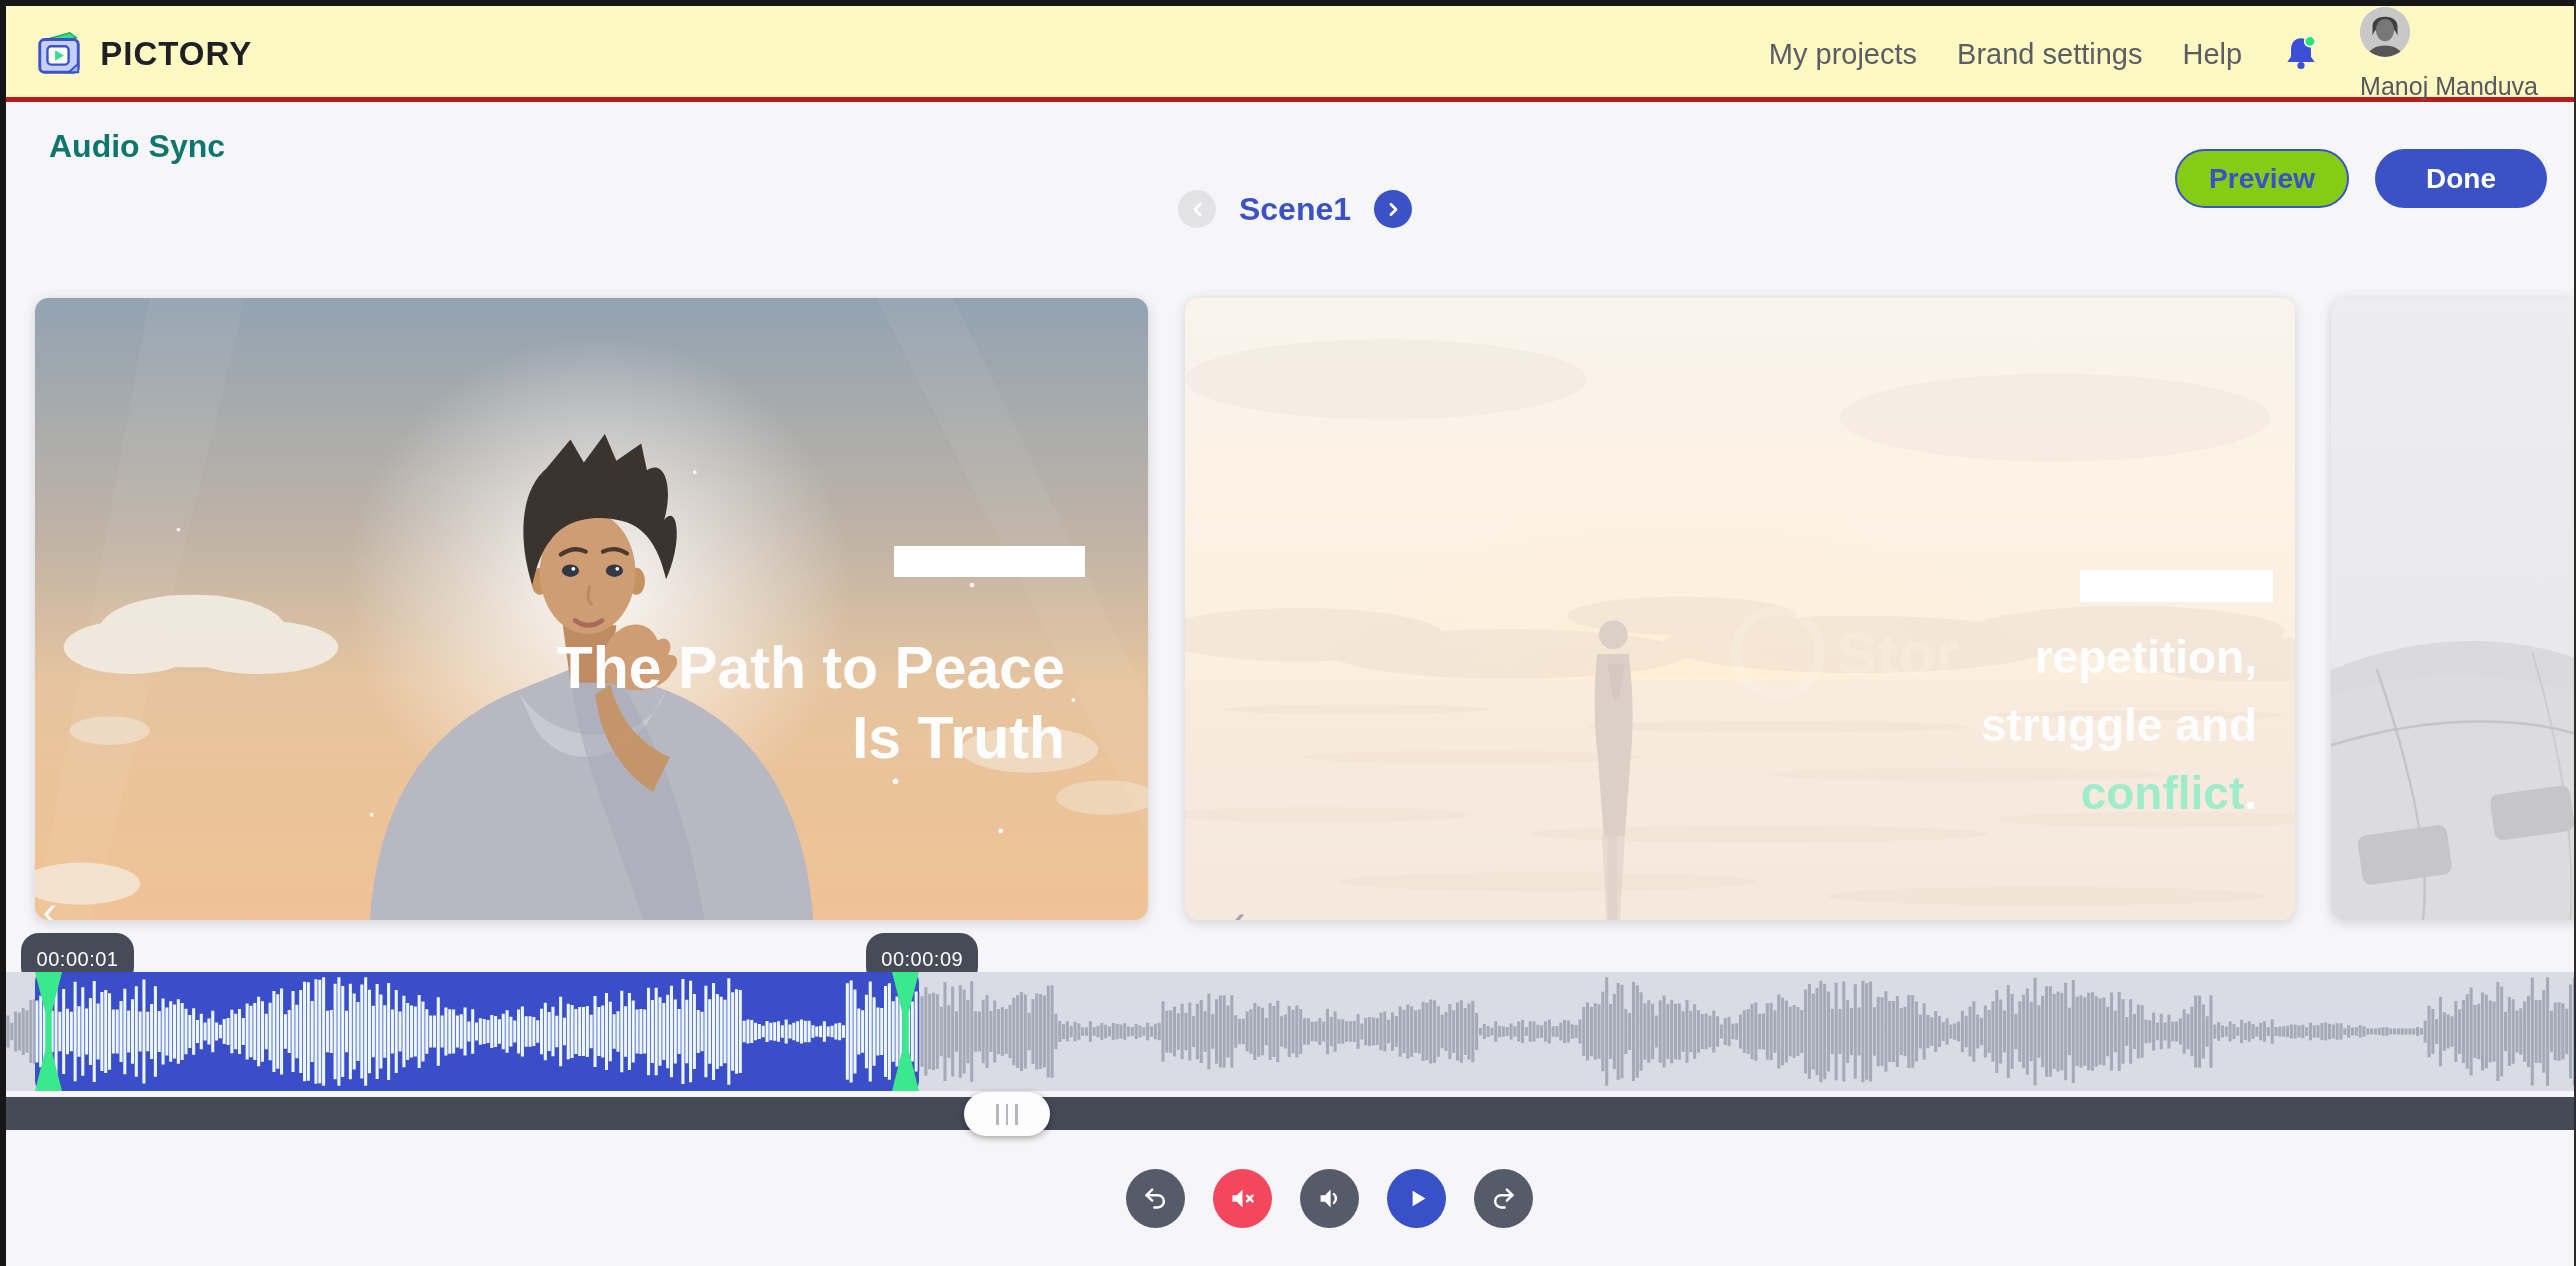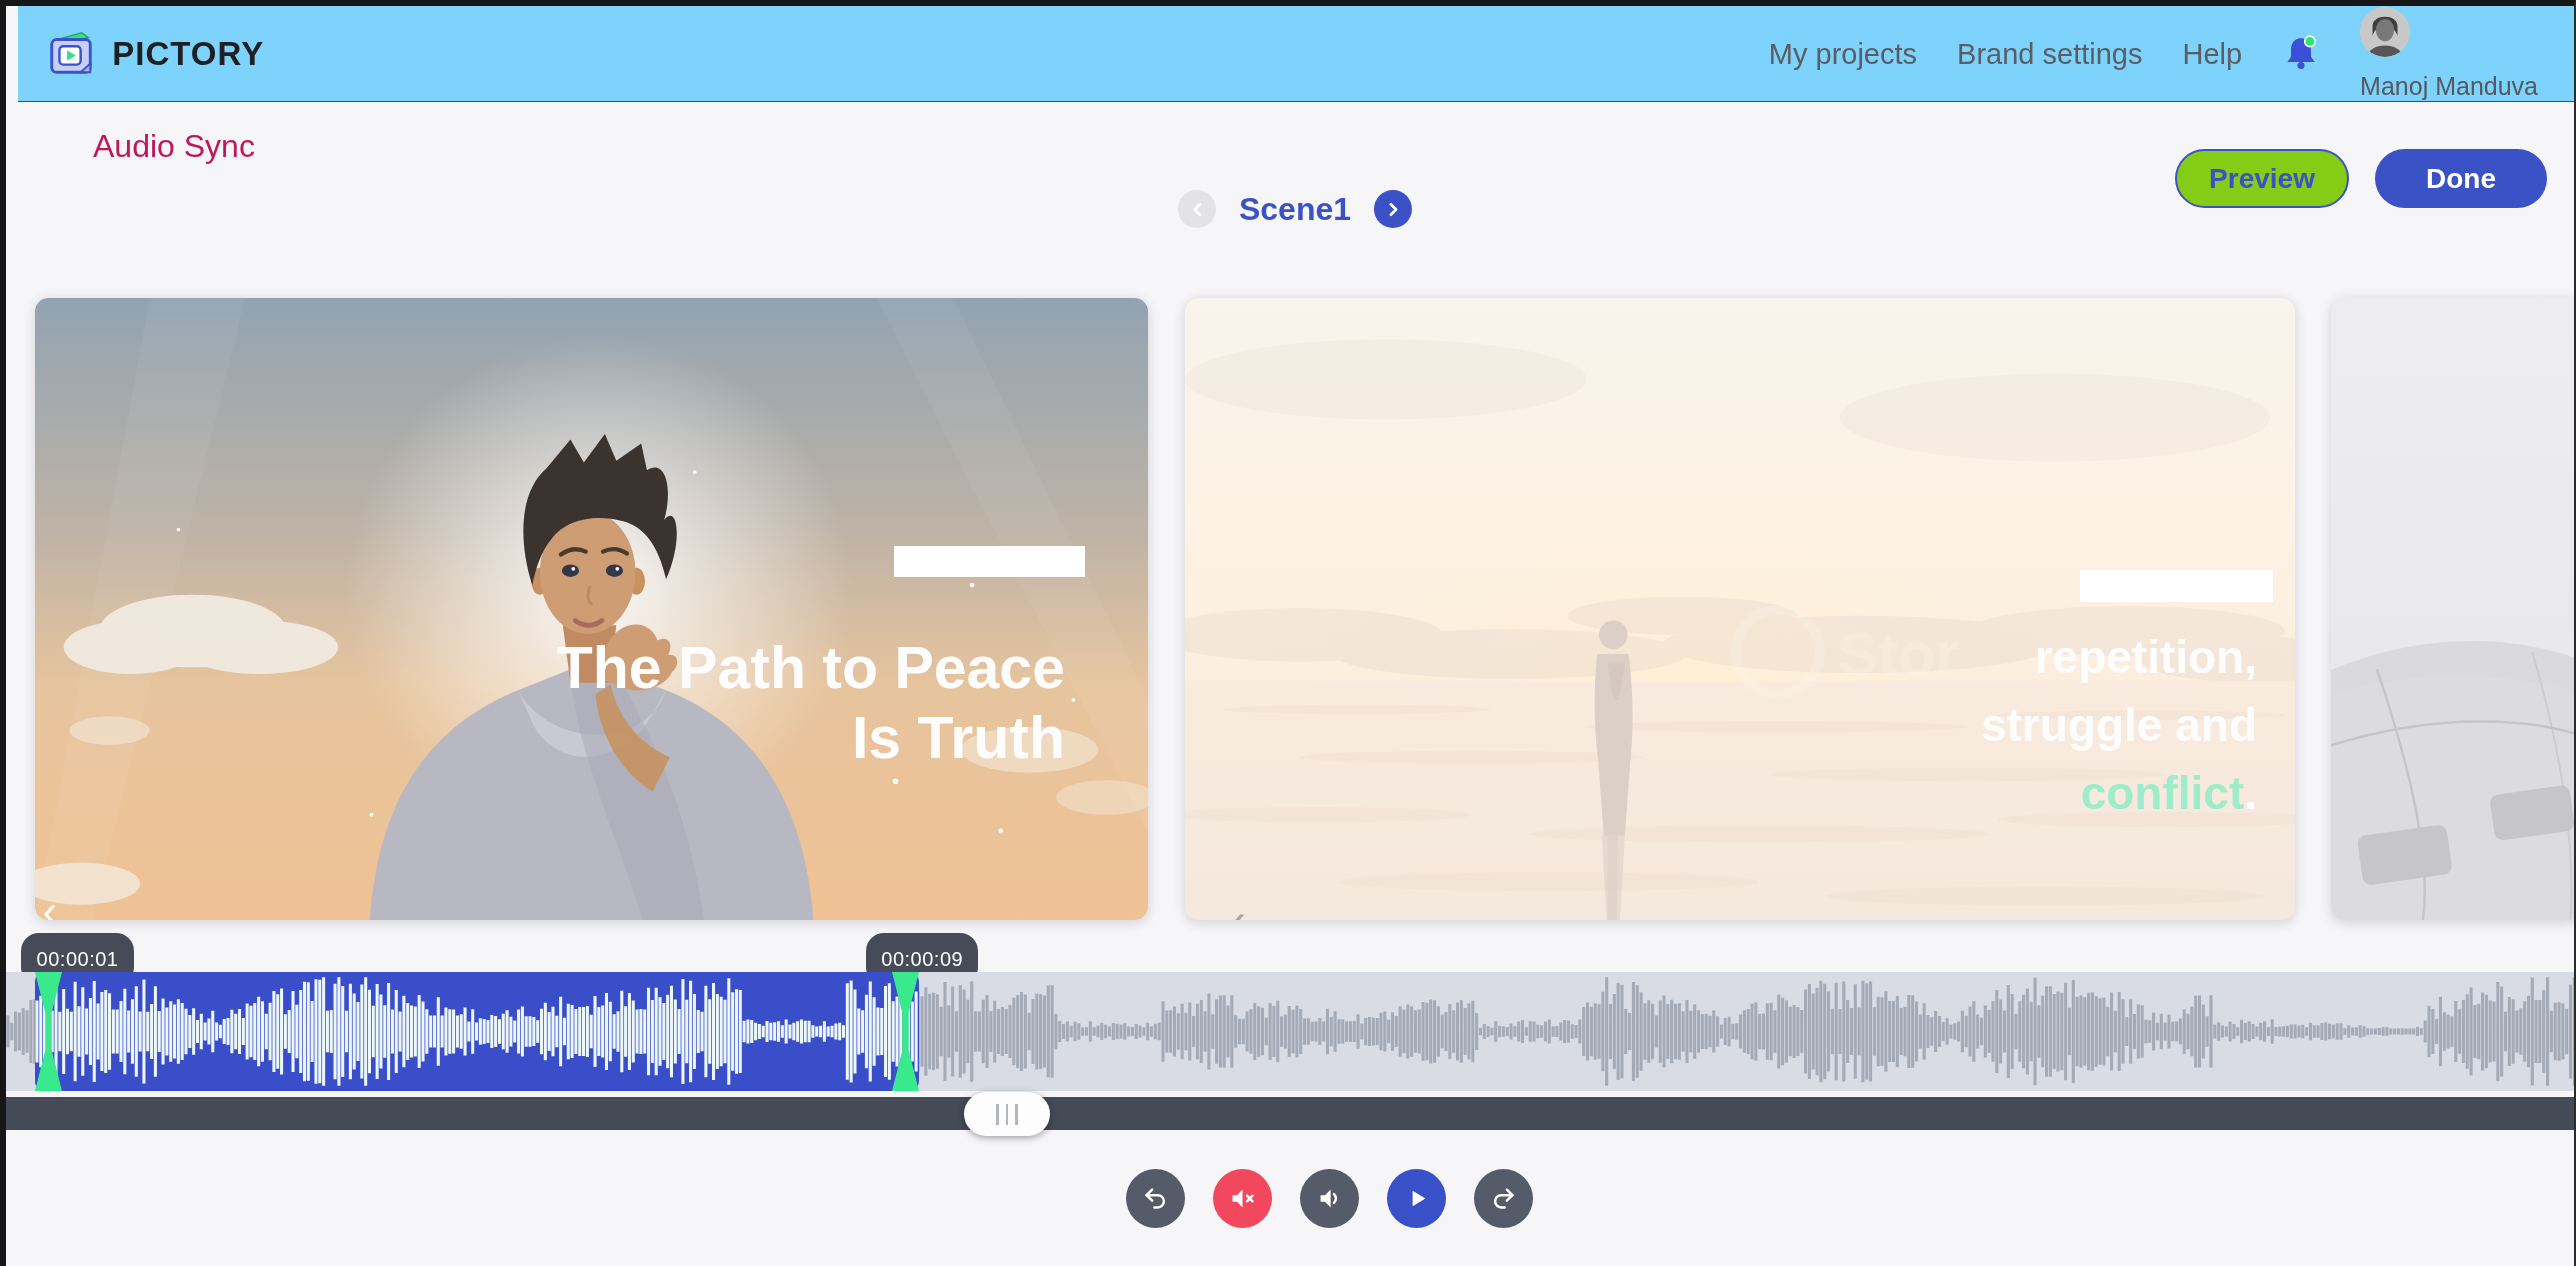--- a/index.html
+++ b/index.html
@@ -4,31 +4,31 @@
 <style>
   html,body{margin:0;padding:0;background:#101010;}
   *{box-sizing:border-box;}
   .frame{
     position:relative;width:2576px;height:1266px;overflow:hidden;
     background:#f6f6f8;
     border-top:6.7px solid #161616;border-left:6.7px solid #161616;border-right:2.9px solid #2b2b2b;
     font-family:"Liberation Sans",sans-serif;
   }
   
-  .topbar{position:absolute;left:12px;right:0;top:0;height:96px;background:#7dd3fc;border-bottom:1px solid #b91c1c;}
+  .topbar{position:absolute;left:0;right:0;top:0;height:96px;background:#fef9c3;border-bottom:5px solid #b91c1c;}
   .brand{position:absolute;left:27px;top:0;height:96px;display:flex;align-items:center;gap:15.3px;}
   .brand-name{font-size:33px;font-weight:800;letter-spacing:1px;color:#1f2023;}
   .topnav{position:absolute;right:36px;top:0;height:96px;display:flex;align-items:center;gap:40px;}
   .navitem{font-size:29px;color:#5a5d64;cursor:pointer;white-space:nowrap;}
   .bellwrap{position:relative;width:38px;height:42px;cursor:pointer;}
   .userwrap{display:flex;align-items:flex-start;gap:15.3px;cursor:pointer;flex-direction:column;}
   .avatar{width:50px;height:50px;border-radius:50%;overflow:hidden;background:#c9c9c9;}
   .username{font-size:25px;color:#55585e;}
   
-  .page-title{position:absolute;left:43px;top:122px;font-size:32px;font-weight:400;color:#be185d;margin-left:44px;}
+  .page-title{position:absolute;left:43px;top:122px;font-size:32px;font-weight:700;color:#0f766e;}
   .scene-nav{position:absolute;left:1289px;top:184px;transform:translateX(-50%);display:flex;align-items:center;gap:23px;}
   .nav-circle{width:38px;height:38px;border-radius:50%;display:flex;align-items:center;justify-content:center;cursor:pointer;}
   .nav-circle.disabled{background:#e3e3e6;}
   .nav-circle.active{background:var(--accent_blue,#3b51c6);}
   .scene-label{font-size:32px;font-weight:700;color:var(--accent_blue,#3b51c6);}
   .btn{position:absolute;top:143px;height:59px;border-radius:30px;font-size:28px;font-weight:700;
        display:flex;align-items:center;justify-content:center;cursor:pointer;}
   .btn-preview{left:2169px;width:174px;background:#84cc16;color:var(--accent_blue,#3b51c6);border:2.9px solid var(--accent_blue,#3b51c6);}
   .btn-done{left:2369px;width:172px;background:var(--accent_blue,#3b51c6);color:#ffffff;}
   

